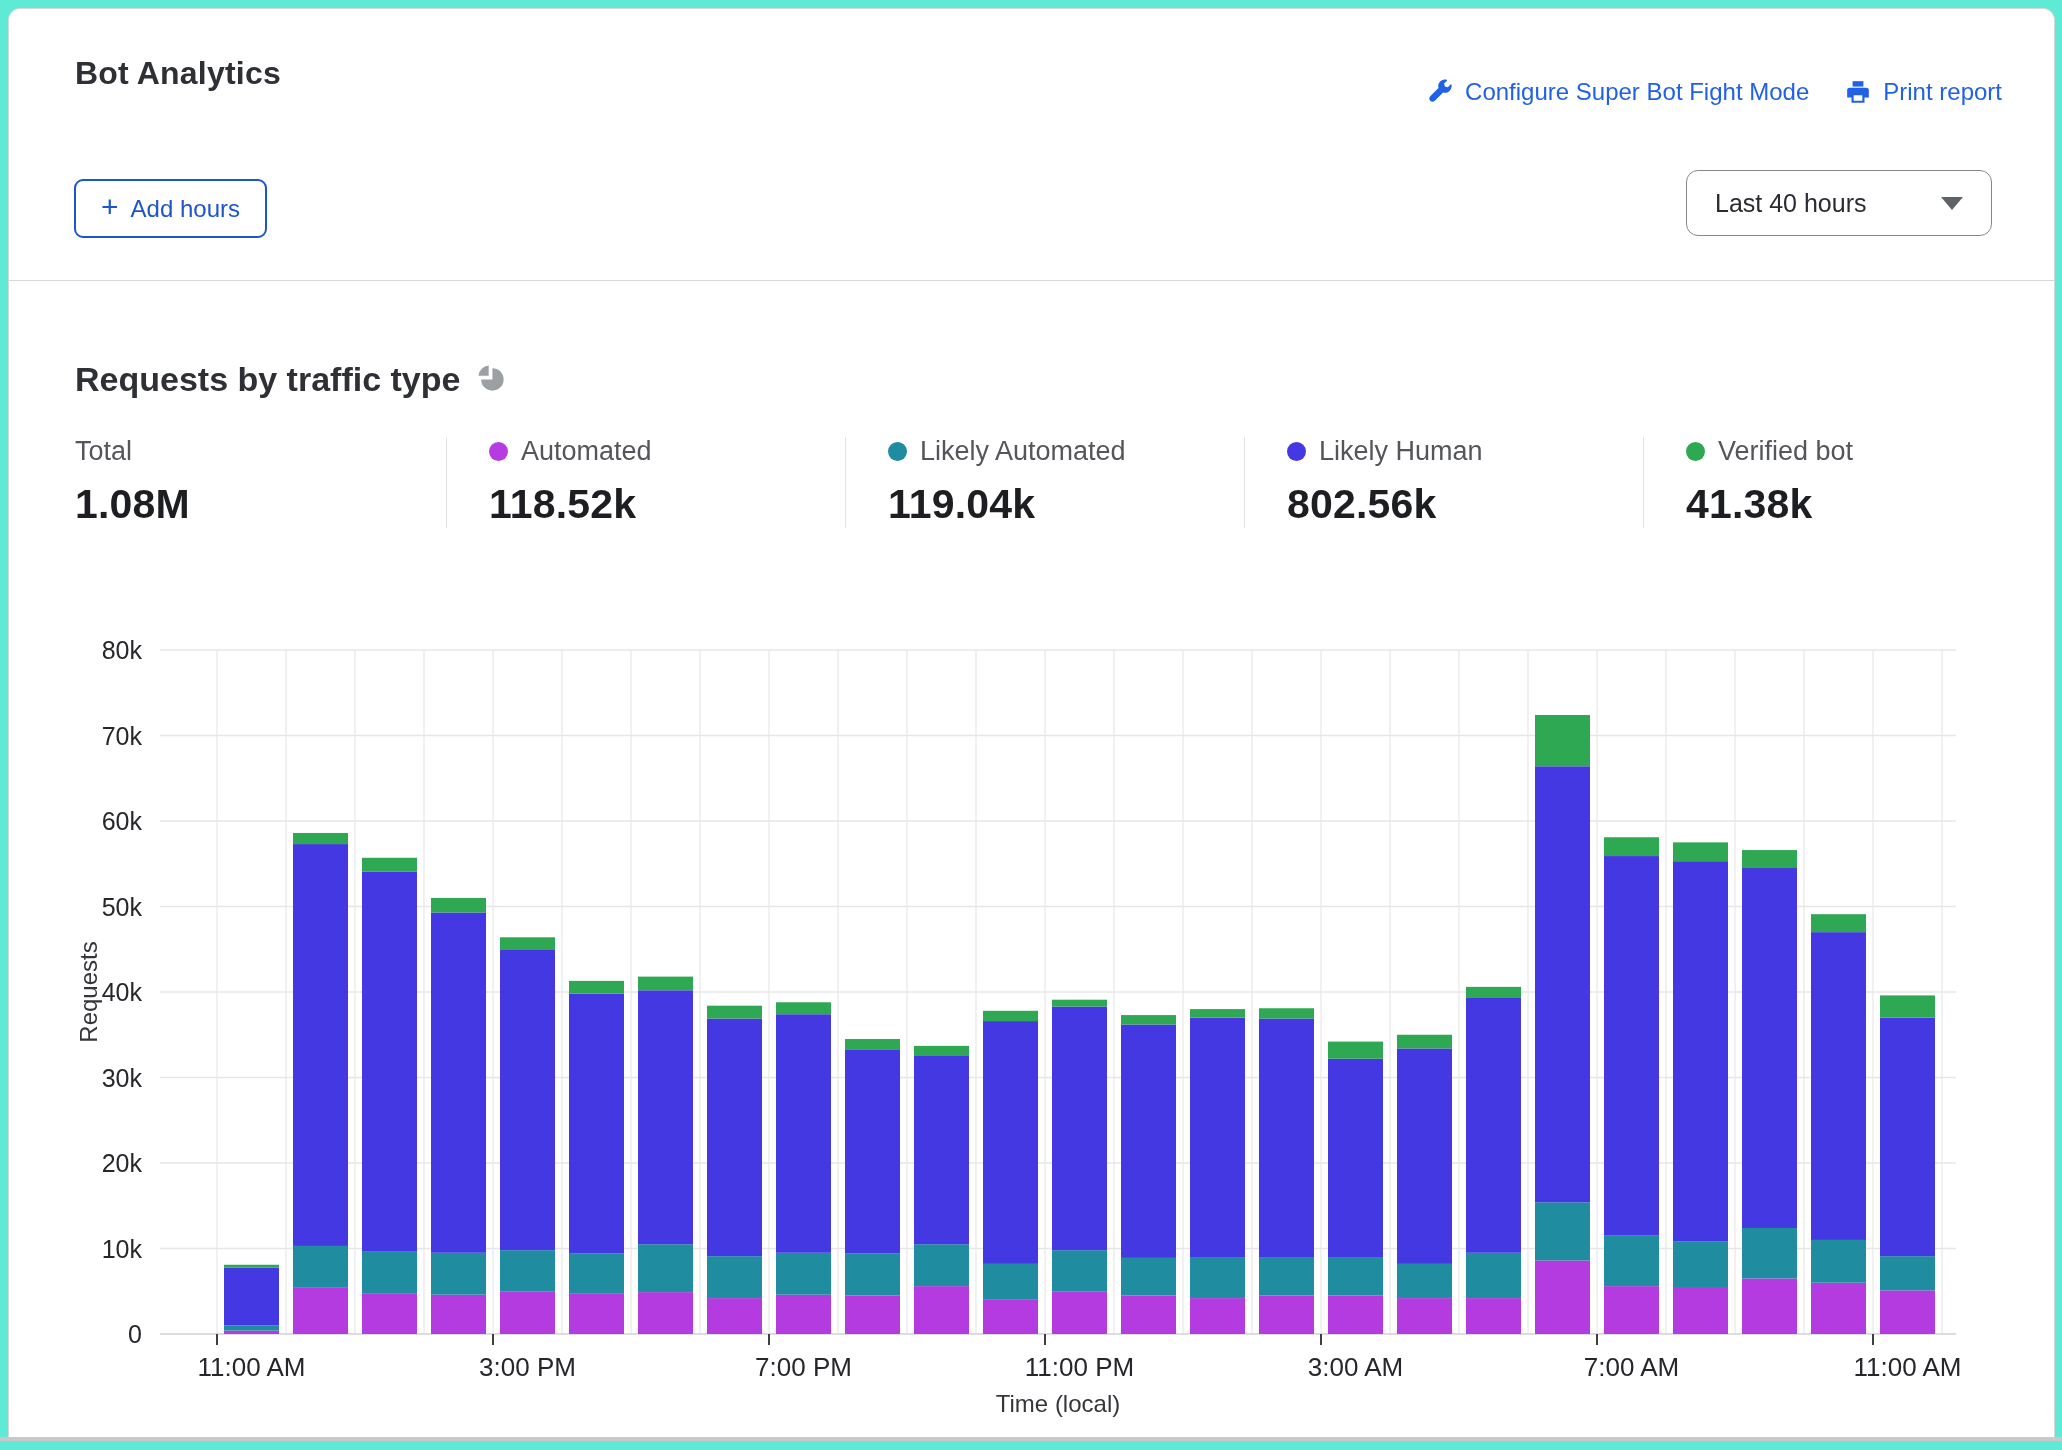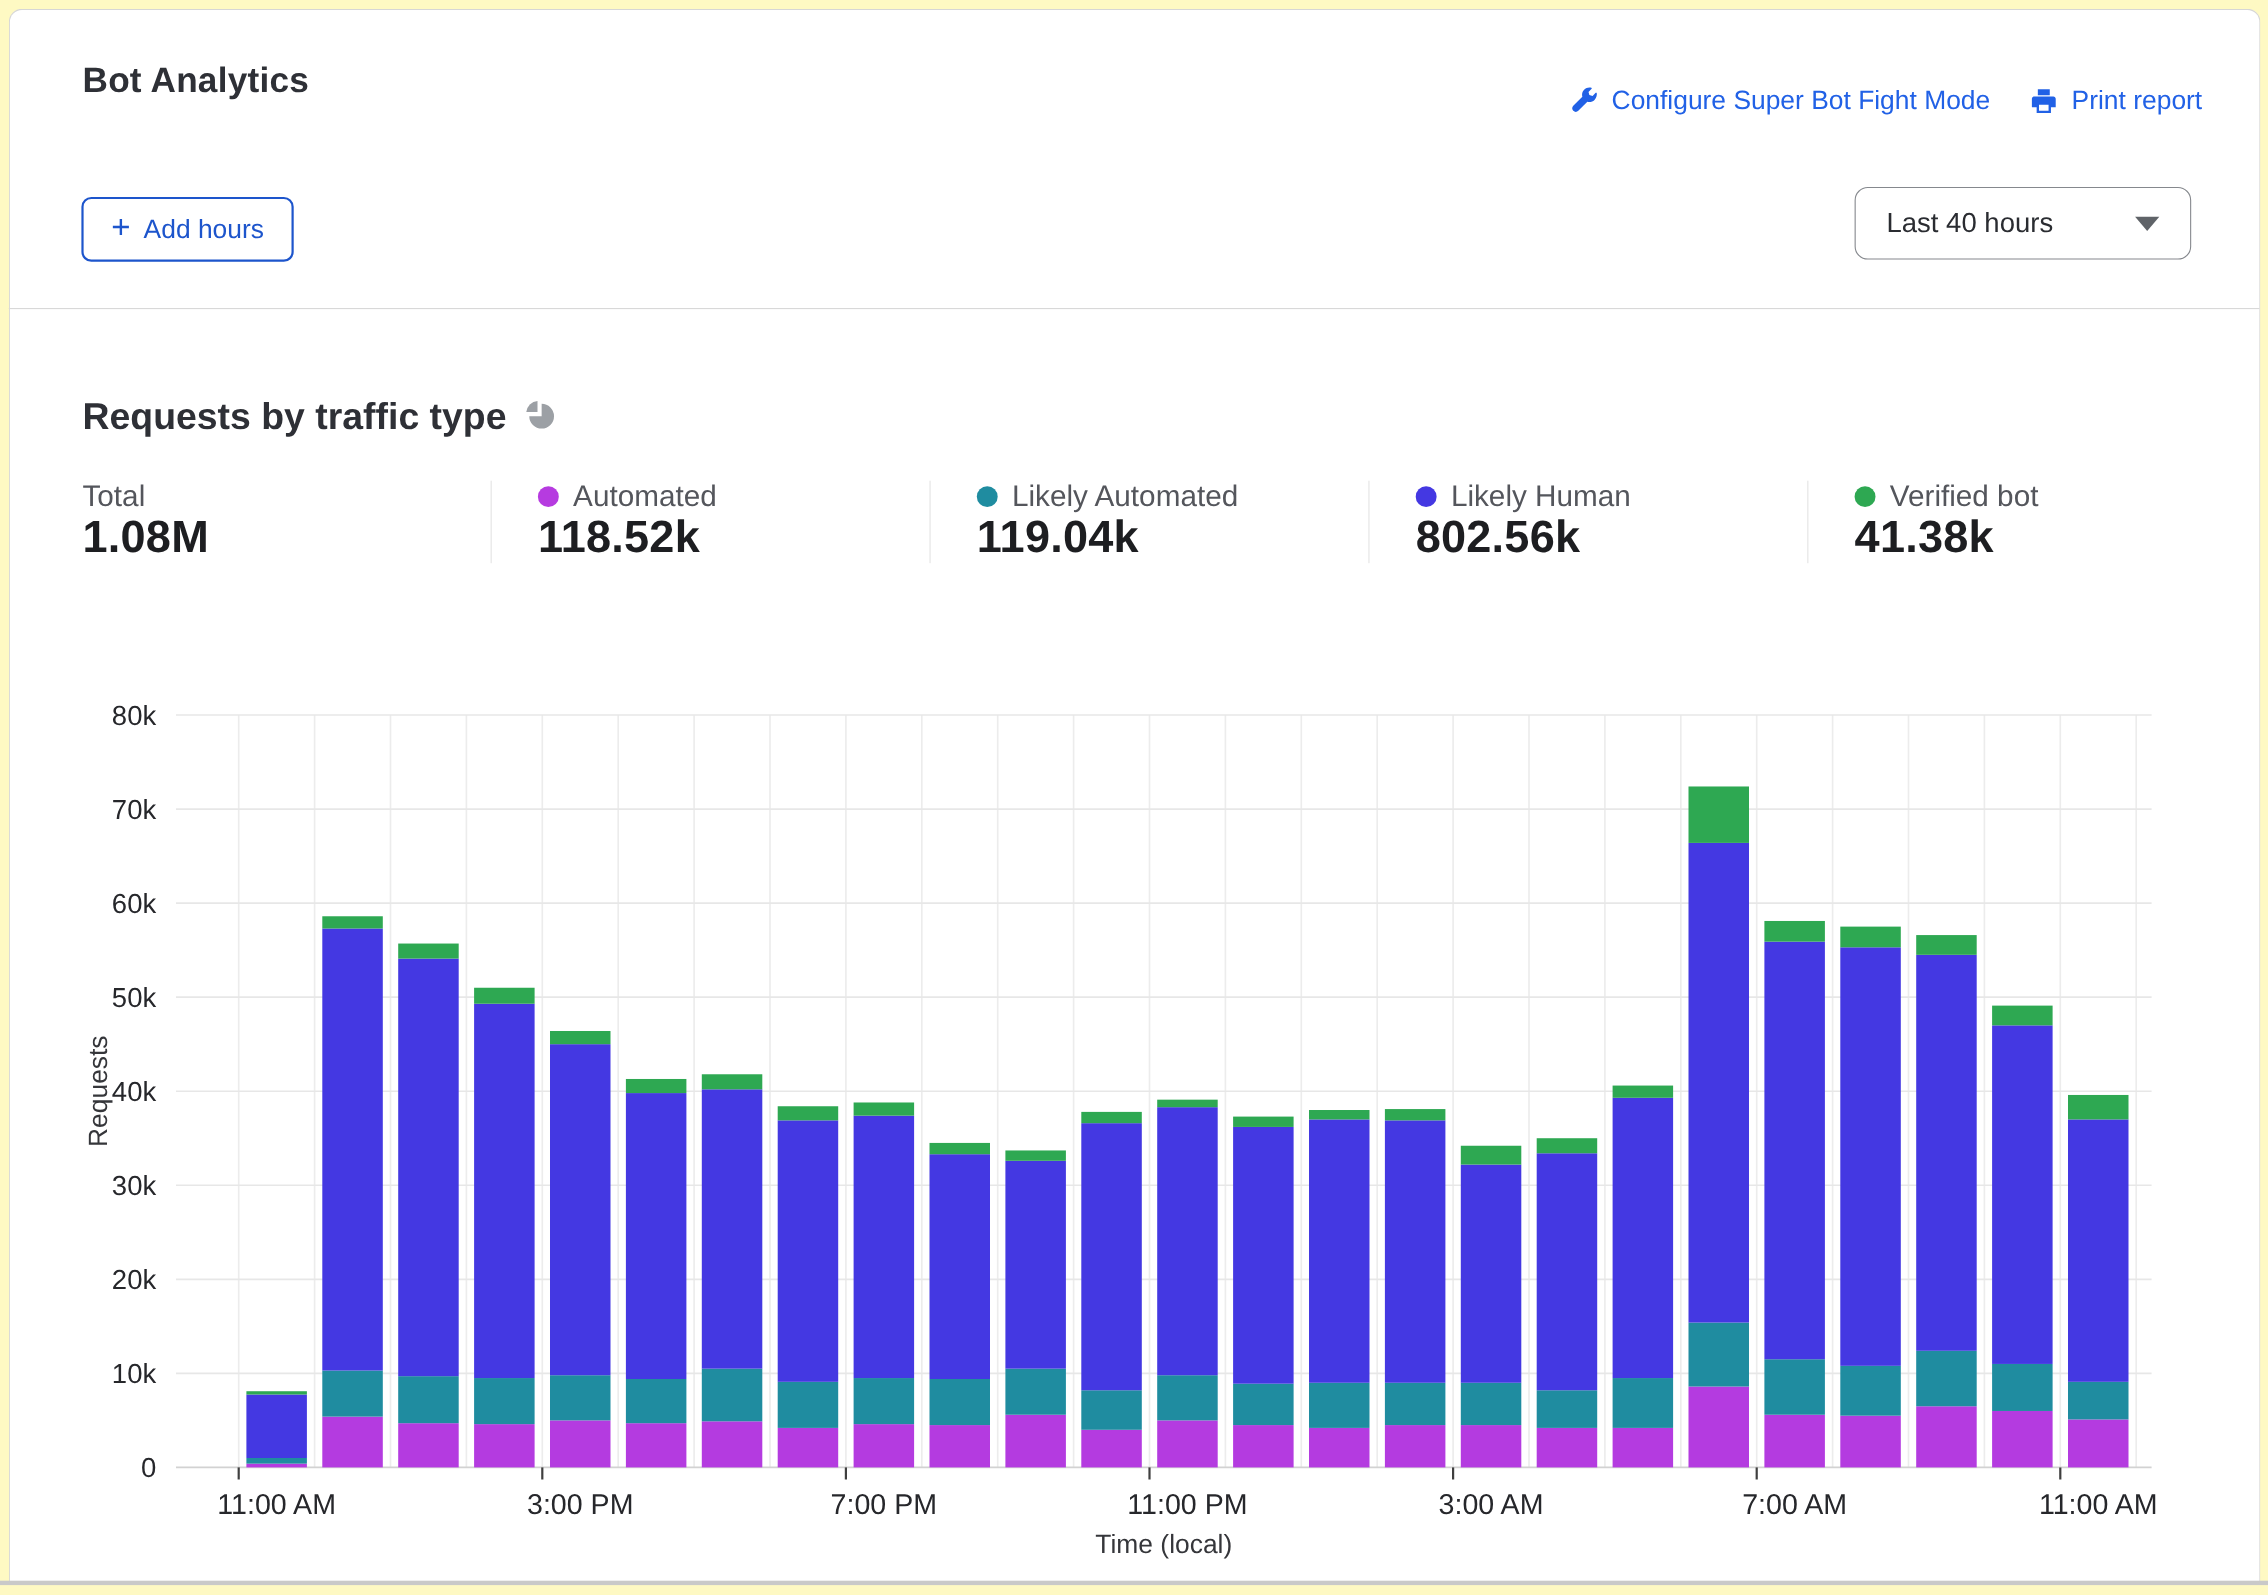--- a/index.html
+++ b/index.html
@@ -1,17 +1,17 @@
 <!DOCTYPE html>
 <html><head>
 <meta charset="utf-8">
 <style>
   html,body{margin:0;padding:0;background:#fff;}
   body{font-family:"Liberation Sans","DejaVu Sans",sans-serif;-webkit-font-smoothing:antialiased;}
-  .page{position:relative;width:2062px;height:1450px;background:#fef9c3;overflow:hidden;}
+  .page{position:relative;width:2062px;height:1450px;background:#5eead4;overflow:hidden;}
   .card{position:absolute;left:8px;top:8px;width:2045px;height:1429px;background:#fff;
         border:1px solid #d6d6d6;border-radius:12px 12px 0 0;border-bottom:none;}
   .card-bottom-divider{position:absolute;left:0;top:1437px;width:2062px;height:4px;background:#c9c9c9;}
 
   
   .page-title{position:absolute;left:75px;top:55px;font-size:32px;font-weight:700;color:#2e3036;letter-spacing:.2px;}
   .top-links{position:absolute;right:60px;top:78px;display:flex;align-items:center;gap:36px;}
   .link{display:flex;align-items:center;gap:12px;color:#2161e6;font-size:24px;font-weight:500;cursor:pointer;white-space:nowrap;}
   .link svg{display:block;}
   .add-filter-btn{position:absolute;left:74px;top:179px;width:193px;height:59px;border:2px solid #1d55cc;
@@ -30,21 +30,21 @@
   .section-heading .txt{font-size:34px;font-weight:700;color:#2e3036;}
 
   
   .stats{position:absolute;left:75px;top:437px;display:flex;}
   .stat{box-sizing:border-box;padding-right:10px;}
   .stat.first{width:371px;}
   .stat.rest{width:399px;border-left:1px solid #e3e3e3;padding-left:42px;}
   .stat-label-row{display:flex;align-items:center;gap:13px;height:28px;}
   .stat-dot{width:19px;height:19px;border-radius:50%;flex:0 0 auto;}
   .stat-label{font-size:27px;color:#54565c;}
-  .stat-value{margin-top:0;font-size:41px;font-weight:700;color:#1d1e21;letter-spacing:.2px;}
+  .stat-value{margin-top:16px;font-size:41px;font-weight:700;color:#1d1e21;letter-spacing:.2px;}
 
   #chart-svg{position:absolute;left:0;top:600px;}
   #chart-svg text{font-family:"Liberation Sans","DejaVu Sans",sans-serif;}
 </style>
 </head>
 <body>
 
 <div class="page">
   <div class="card"></div>
 

